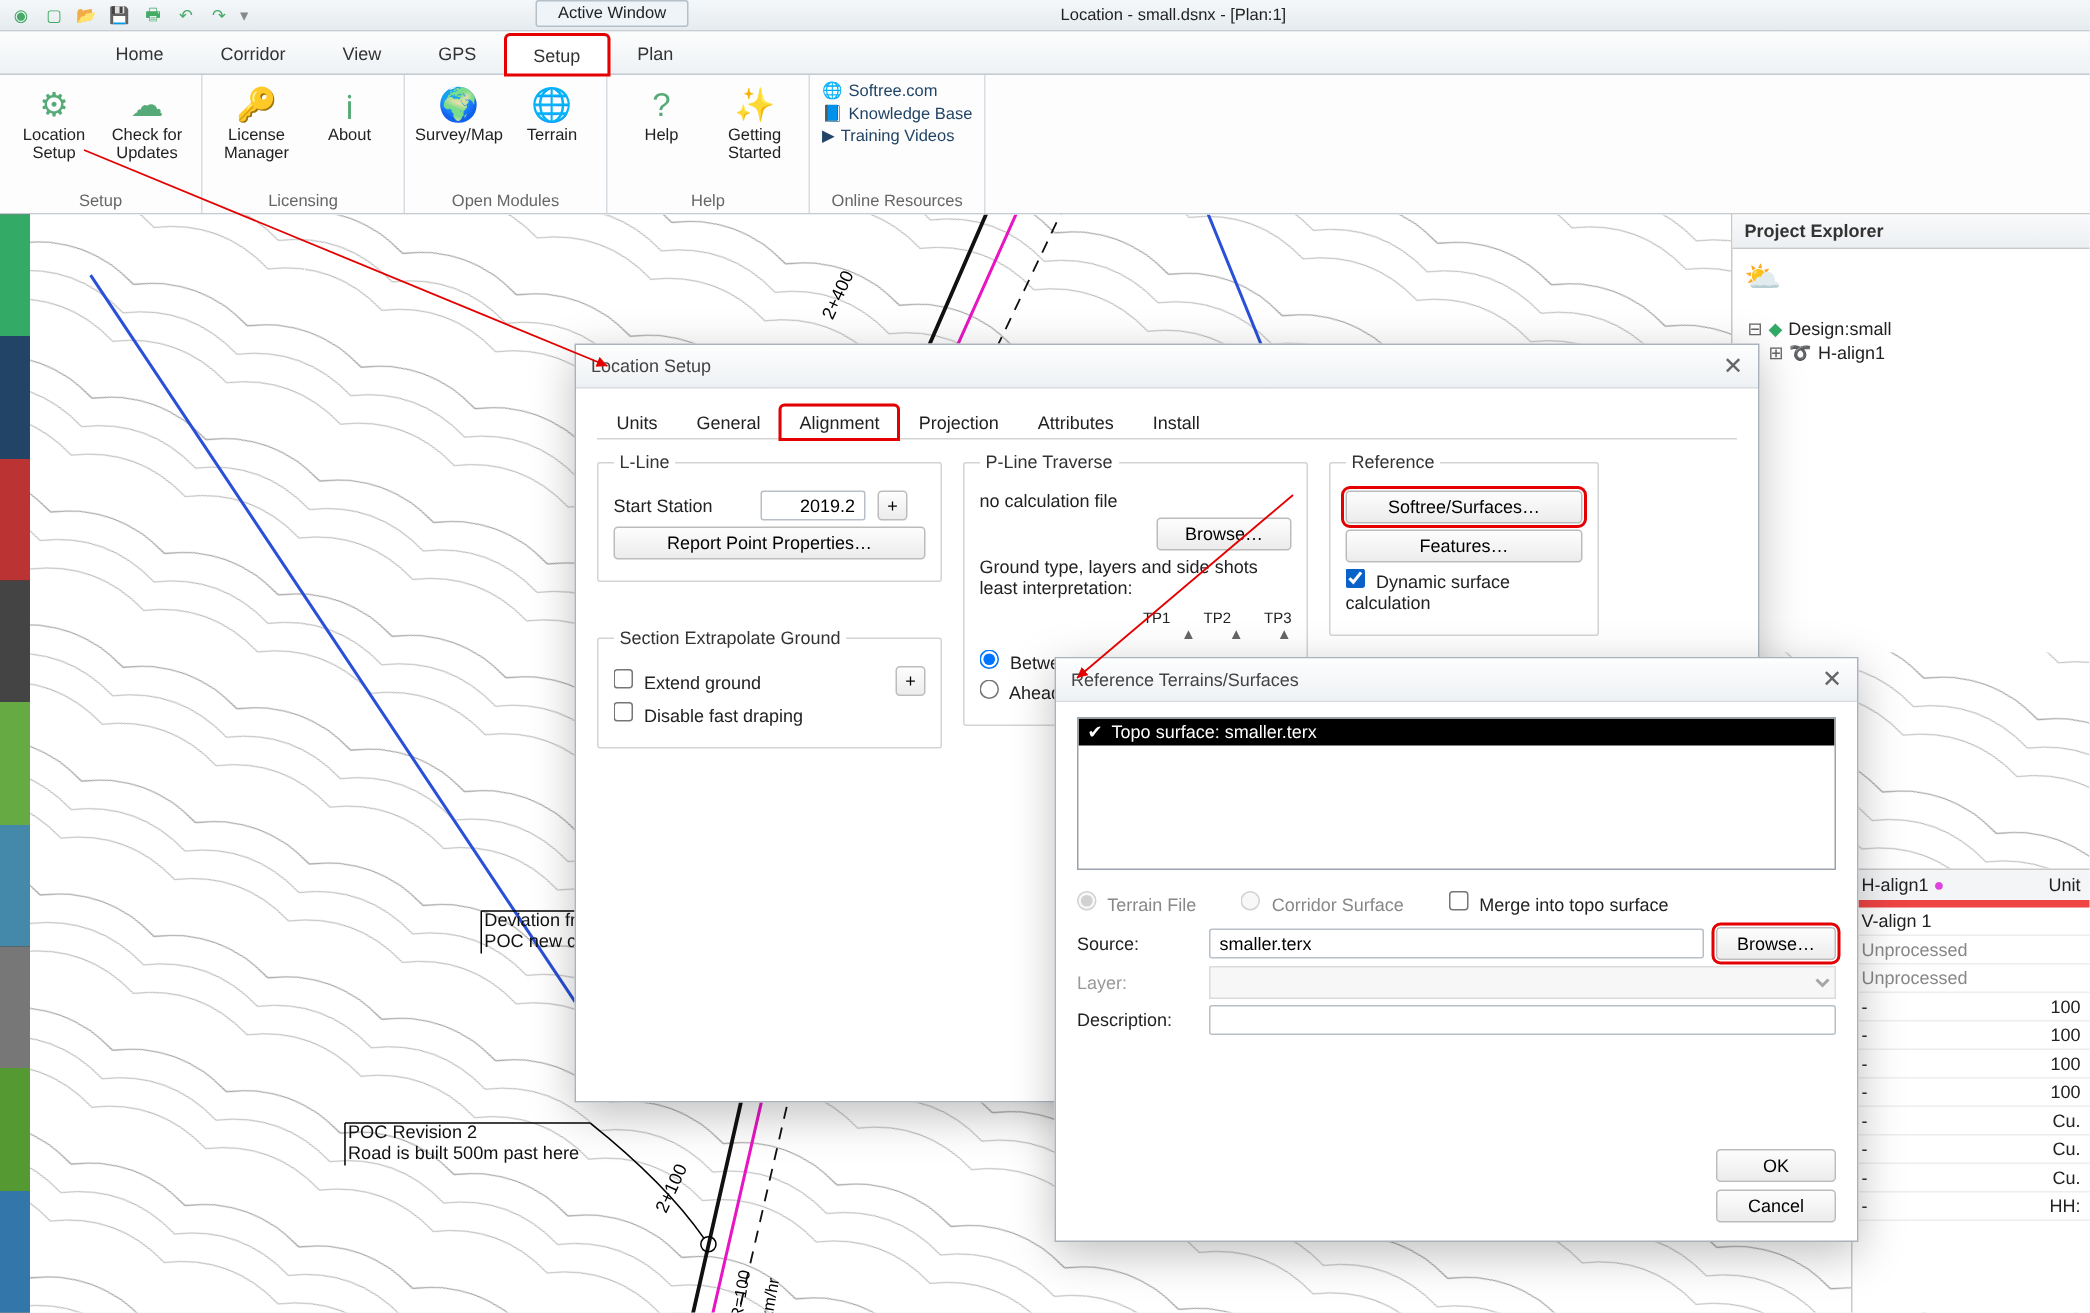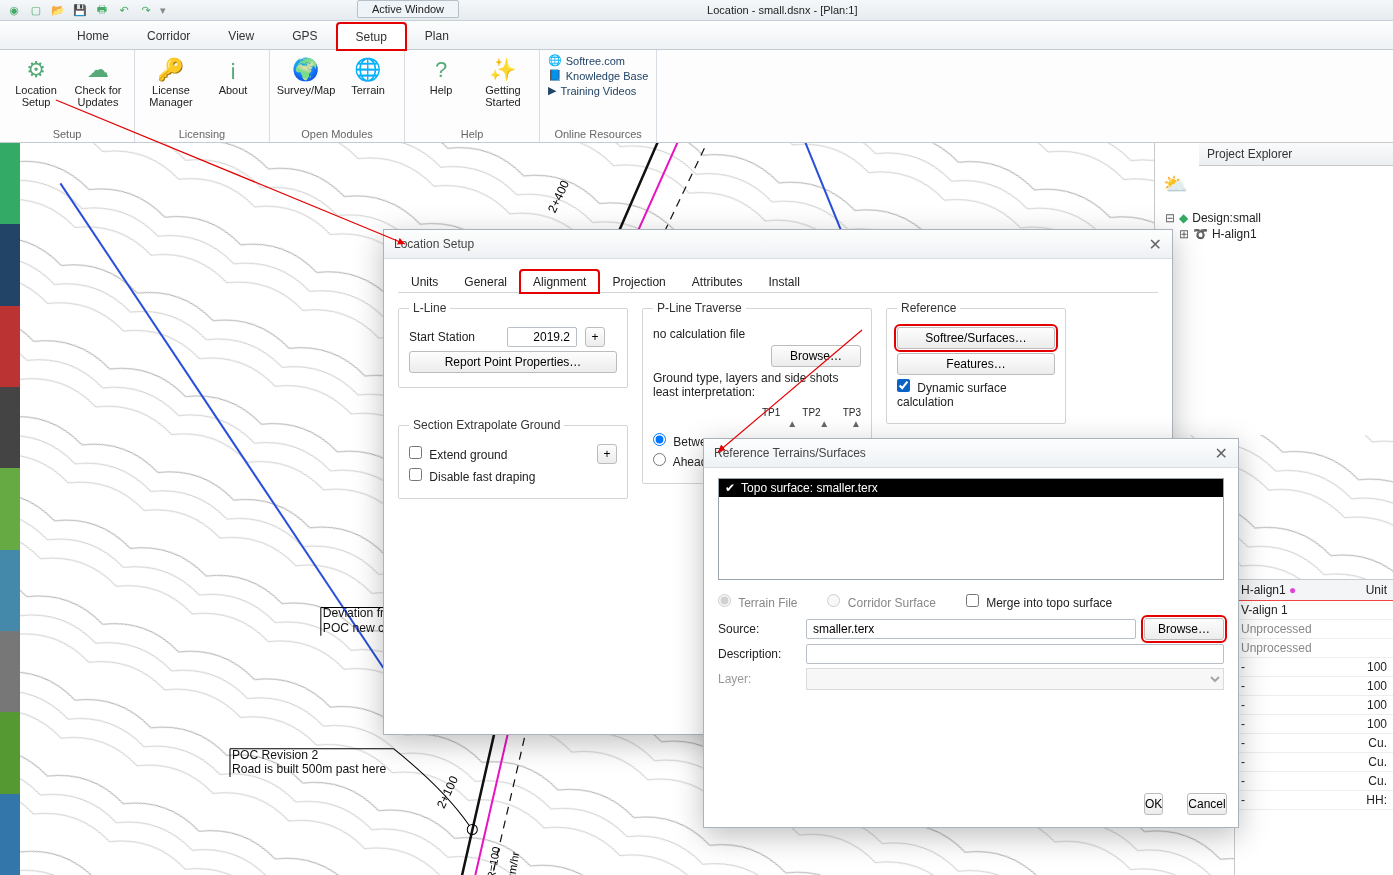--- a/index.html
+++ b/index.html
@@ -41,28 +41,28 @@
   .linklist div{display:flex;align-items:center;gap:4px;cursor:pointer;}
 
   
   .main{flex:1;position:relative;display:flex;}
   .sidestrip{width:20px;background:#2a2a2a;display:flex;flex-direction:column;}
   .sidestrip div{flex:1;}
   .canvas{flex:1;position:relative;background:#fff;overflow:hidden;}
   .canvas svg{position:absolute;inset:0;}
 
   .explorer{position:absolute;top:142px;right:0;width:238px;bottom:440px;background:#fff;border-left:1px solid #c9c9c9;border-top:1px solid #c9c9c9;font-size:12px;}
-  .explorer .hdr{background:linear-gradient(#f9fafb,#eceff2);border-bottom:1px solid #c9c9c9;padding:4px 8px;font-weight:normal;color:#333;margin-left:44px;}
+  .explorer .hdr{background:linear-gradient(#f9fafb,#eceff2);border-bottom:1px solid #c9c9c9;padding:4px 8px;font-weight:bold;color:#333;}
   .explorer .warn{display:flex;align-items:center;gap:6px;padding:6px 8px;}
   .explorer .tree{padding:8px 10px;}
   .treerow{display:flex;align-items:center;gap:4px;padding:1px 0;}
   .treerow .tw{width:10px;text-align:center;color:#666;}
 
   .gridpanel{position:absolute;right:0;bottom:0;width:158px;height:295px;background:#fff;border-left:1px solid #c9c9c9;border-top:1px solid #c9c9c9;font-size:12px;}
-  .gridpanel .hdr{display:flex;background:#f4f5f6;border-bottom:1px solid #ef4444;}
+  .gridpanel .hdr{display:flex;background:#f4f5f6;border-bottom:5px solid #ef4444;}
   .gridpanel .hdr div{padding:3px 6px;}
   .gridpanel .row{display:flex;border-bottom:1px solid #eee;}
   .gridpanel .row div{padding:2px 6px;}
   .c1{width:92px;}
   .c2{flex:1;text-align:right;}
 
   
   .dlg{position:absolute;background:#fff;border:1px solid #aab2bb;box-shadow:0 8px 28px rgba(0,0,0,.25);font-size:12px;}
   .dlg .titlebar{height:28px;display:flex;align-items:center;padding:0 10px;color:#444;background:linear-gradient(#fdfefe,#eef1f4);border-bottom:1px solid #d7dde2;}
   .dlg .titlebar .x{margin-left:auto;cursor:pointer;color:#666;font-size:16px;}
@@ -422,29 +422,29 @@
       <label style="color:#888"><input type="radio" name="st" disabled="" style=""> <span>Corridor Surface</span></label>
       <label><input type="checkbox" style=""> <span>Merge into topo surface</span></label>
     </div>
 
     <div class="row2" style="margin-top:8px">
       <span style="width:80px">Source:</span>
       <input type="text" style="flex: 1 1 0%;" value="smaller.terx">
       <button class="wbtn hl" style="width:80px">Browse…</button>
     </div>
     <div class="row2">
+      <span style="width:80px;color:#999">Layer:</span>
+      <select disabled="" style="flex:1;height:22px;border:1px solid #ccc;background:#f4f4f4"></select>
+    </div>
+    <div class="row2">
       <span style="width:80px">Description:</span>
       <input type="text" style="flex: 1 1 0%;" value="">
     </div>
-    <div class="row2">
-      <span style="width:80px;color:#999">Layer:</span>
-      <select disabled="" style="flex:1;height:22px;border:1px solid #ccc;background:#f4f4f4"></select>
-    </div>
-
-    <div style="position:absolute;right:14px;bottom:12px;display:flex;flex-direction:row;gap:24px;width:80px">
+
+    <div style="position:absolute;right:14px;bottom:12px;display:flex;flex-direction:column;gap:5px;width:80px">
       <button class="wbtn">OK</button>
       <button class="wbtn">Cancel</button>
     </div>
   </div>
 </div>
 
 <svg class="annot" width="1393" height="875">
   <defs>
     <marker id="ah" markerWidth="8" markerHeight="8" refX="6" refY="3" orient="auto">
       <path d="M0 0 L6 3 L0 6 Z" fill="#e40000"></path>

